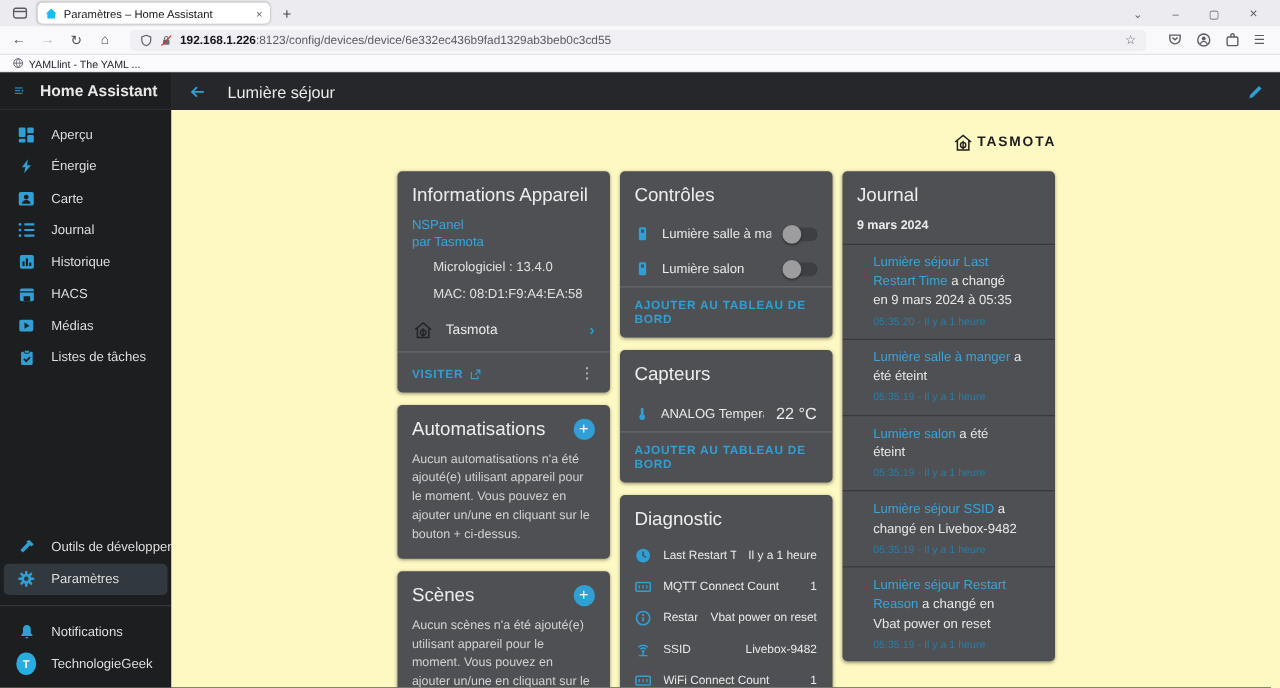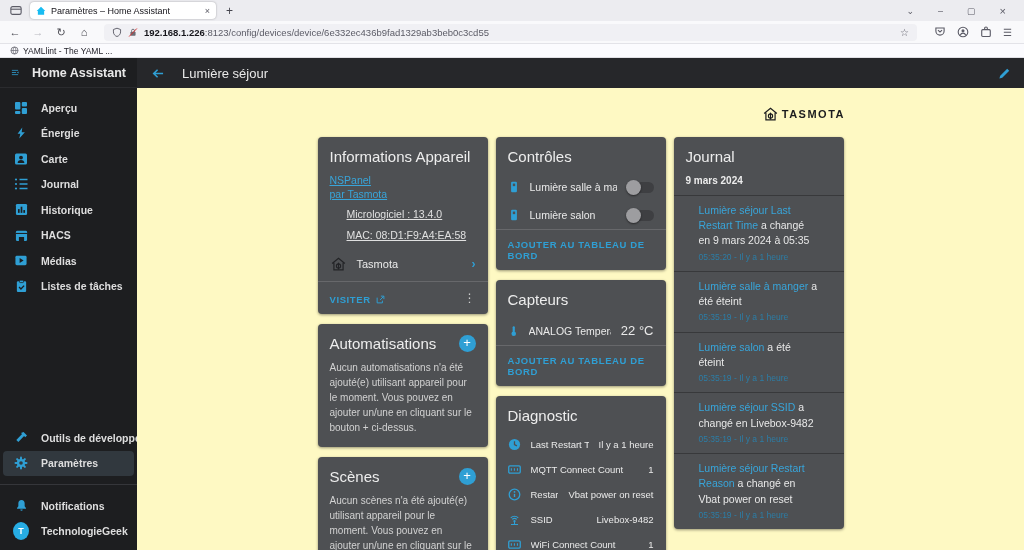--- a/index.html
+++ b/index.html
@@ -33,21 +33,21 @@
   
   .app { height:492px; display:flex; background:#3a3b3d; }
 
   .sidebar { width:137px; background:#1d1e20; display:flex; flex-direction:column; flex-shrink:0; }
   .sb-header { height:30px; display:flex; align-items:center; gap:13px; padding:0 11px; border-bottom:1px solid #2a2b2e; }
   .sb-title { color:#e8e8e8; font-size:12.5px; font-weight:bold; white-space:nowrap; }
   .sb-items { padding-top:7px; }
   .sb-item { height:25.5px; display:flex; align-items:center; gap:12px; padding:0 6px 0 10px; margin:0 3px; border-radius:4px; cursor:pointer; }
   .sb-item.selected { background:#31383e; }
   .sb-icon { width:16px; display:flex; justify-content:center; flex-shrink:0; }
-  .sb-label { color:#dedede; font-size:10.5px; font-weight:bold; white-space:nowrap; }
+  .sb-label { color:#dedede; font-size:10.5px; font-weight:normal; white-space:nowrap; }
   .sb-bottom { margin-top:auto; padding-bottom:6px; }
   .sb-divider { height:1px; background:#35363a; margin:8px 0; }
   .avatar { width:18px; height:18px; border-radius:50%; background:#27ade4; color:#fff; font-size:9px; font-weight:bold; display:flex; align-items:center; justify-content:center; }
 
   .main { flex:1; display:flex; flex-direction:column; min-width:0; }
   .app-header { height:30px; background:#26272a; display:flex; align-items:center; gap:17px; padding:0 13px; }
   .app-title { color:#e9e9e9; font-size:13px; }
   .hdr-spacer { flex:1; }
 
   .content { flex:1; position:relative; background:#fef9c3; overflow:hidden; }
@@ -55,21 +55,21 @@
   .brand-text { color:#1b1c1e; font-size:11px; font-weight:bold; letter-spacing:1.5px; }
   .columns { display:flex; justify-content:center; gap:8px; padding-top:49px; }
   .col { width:170px; display:flex; flex-direction:column; gap:10px; }
 
   .card { background:#4e5053; border-radius:4px; box-shadow:0 1px 3px rgba(0,0,0,.4); color:#e4e4e4; }
   .card-title { font-size:15px; color:#ededed; padding:11px 12px 8px; }
   .title-row { display:flex; align-items:center; justify-content:space-between; padding:11px 12px 8px; }
   .title-row .card-title { padding:0; }
   .add-btn { width:17px; height:17px; border-radius:50%; background:#2f9fd4; color:#fff; font-size:13px; line-height:15px; text-align:center; cursor:pointer; }
 
-  .dev-line { font-size:10.5px; padding:0 12px; line-height:1.35;text-decoration:underline; }
+  .dev-line { font-size:10.5px; padding:0 12px; line-height:1.35; }
   .dev-link { color:#38a5da; }
   .dev-plain { color:#e0e0e0; margin-top:6px;padding-left:29px; }
   .integration-row { display:flex; align-items:center; gap:10px; padding:10px 12px 9px; margin-top:4px; cursor:pointer; }
   .integration-name { font-size:11px; color:#eaeaea; flex:1; }
   .chev { color:#2f9fd4; font-size:12px; font-weight:bold; }
 
   .card-footer { border-top:1px solid rgba(255,255,255,.14); padding:9px 12px; display:flex; align-items:flex-end; justify-content:space-between; }
   .link-btn { color:#2f9fd4; font-size:9.5px; font-weight:bold; letter-spacing:.6px; cursor:pointer; display:flex; align-items:center; gap:5px; }
   .kebab { color:#cfcfcf; font-size:12px; cursor:pointer; }
 

